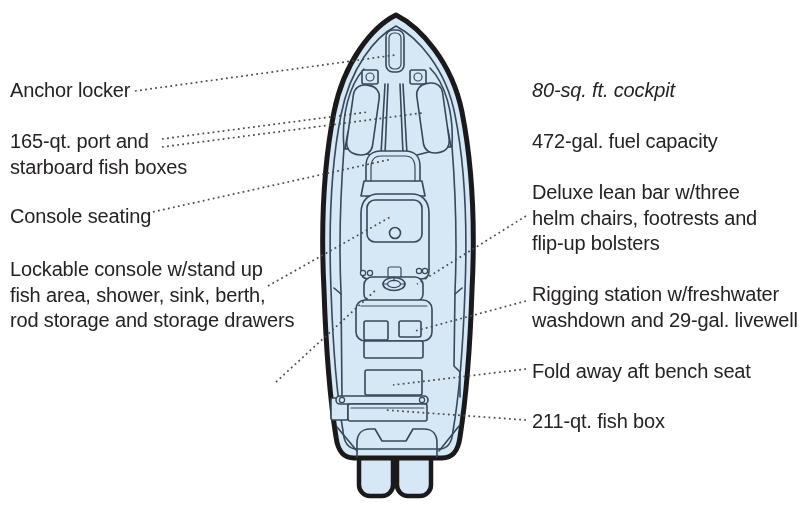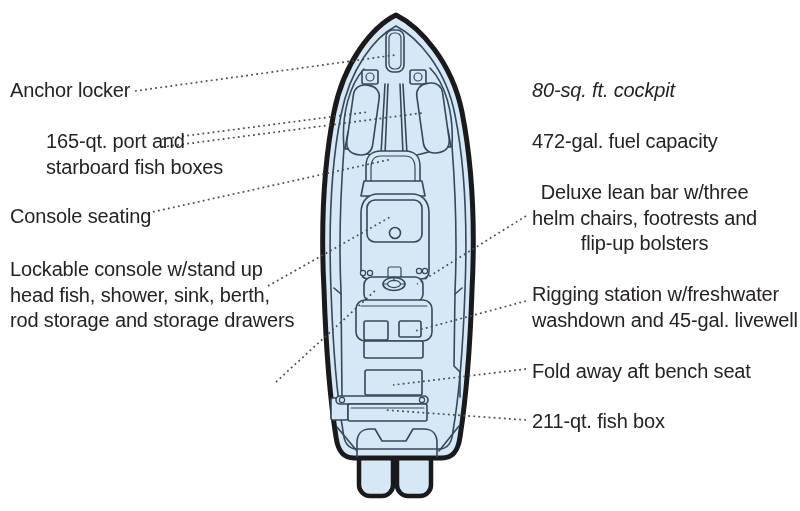--- a/index.html
+++ b/index.html
@@ -114,30 +114,30 @@
     <line class="leader" x1="148" y1="213" x2="392" y2="159"></line>
     <line class="leader" x1="268" y1="286" x2="392" y2="216"></line>
     <line class="leader" x1="276" y1="382" x2="377" y2="289"></line>
     <line class="leader" x1="526" y1="216" x2="417" y2="284"></line>
     <line class="leader" x1="526" y1="301" x2="415" y2="331"></line>
     <line class="leader" x1="526" y1="369" x2="393" y2="385"></line>
     <line class="leader" x1="526" y1="420" x2="385" y2="410"></line>
   </svg>
 
   <div class="lbl" style="left:10px;top:78px;">Anchor locker</div>
-  <div class="lbl" style="left:10px;top:129px;margin-left:36px;">165-qt. port and
+  <div class="lbl" style="left:10px;top:129px;">165-qt. port and
 starboard fish boxes</div>
   <div class="lbl" style="left:10px;top:204px;">Console seating</div>
   <div class="lbl" style="left:10px;top:257px;">Lockable console w/stand up
-head fish, shower, sink, berth,
+fish area, shower, sink, berth,
 rod storage and storage drawers</div>
 
   <div class="lbl" style="left:532px;top:78px;font-style:italic;">80-sq. ft. cockpit</div>
   <div class="lbl" style="left:532px;top:129px;">472-gal. fuel capacity</div>
-  <div class="lbl" style="left:532px;top:180px;text-align:center;">Deluxe lean bar w/three
+  <div class="lbl" style="left:532px;top:180px;">Deluxe lean bar w/three
 helm chairs, footrests and
 flip-up bolsters</div>
   <div class="lbl" style="left:532px;top:282px;">Rigging station w/freshwater
-washdown and 45-gal. livewell</div>
+washdown and 29-gal. livewell</div>
   <div class="lbl" style="left:532px;top:359px;text-align:center;">Fold away aft bench seat</div>
   <div class="lbl" style="left:532px;top:409px;">211-qt. fish box</div>
 
 </div>
 
 </body></html>

